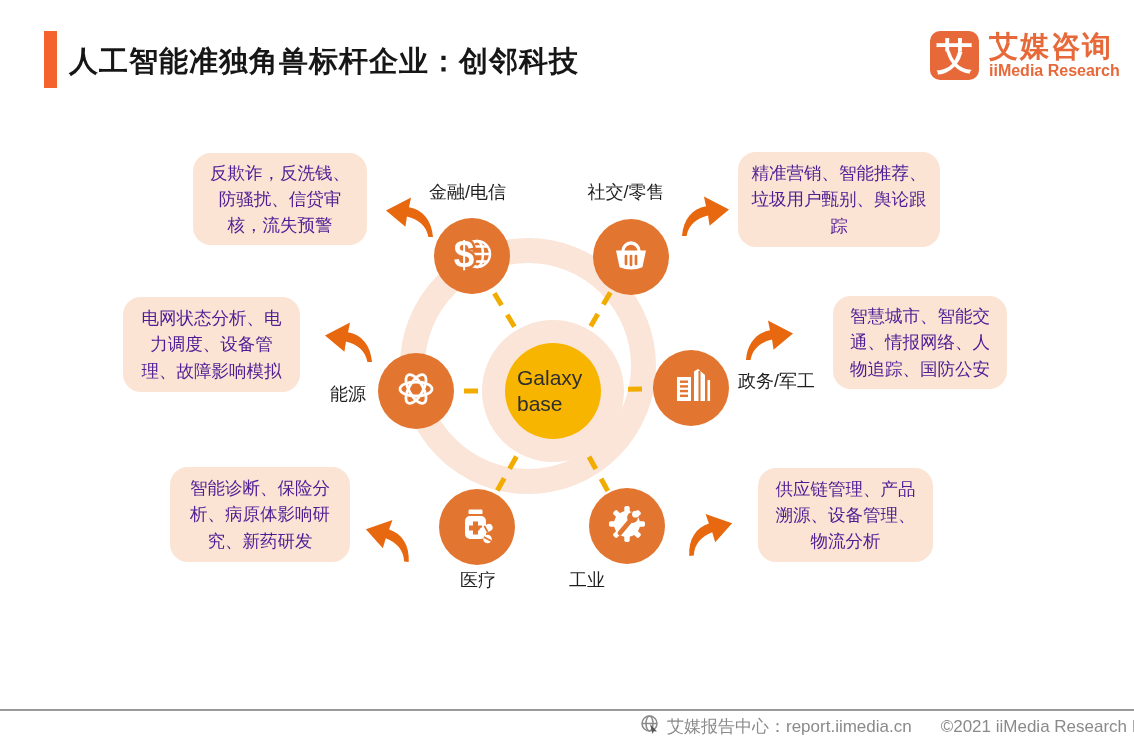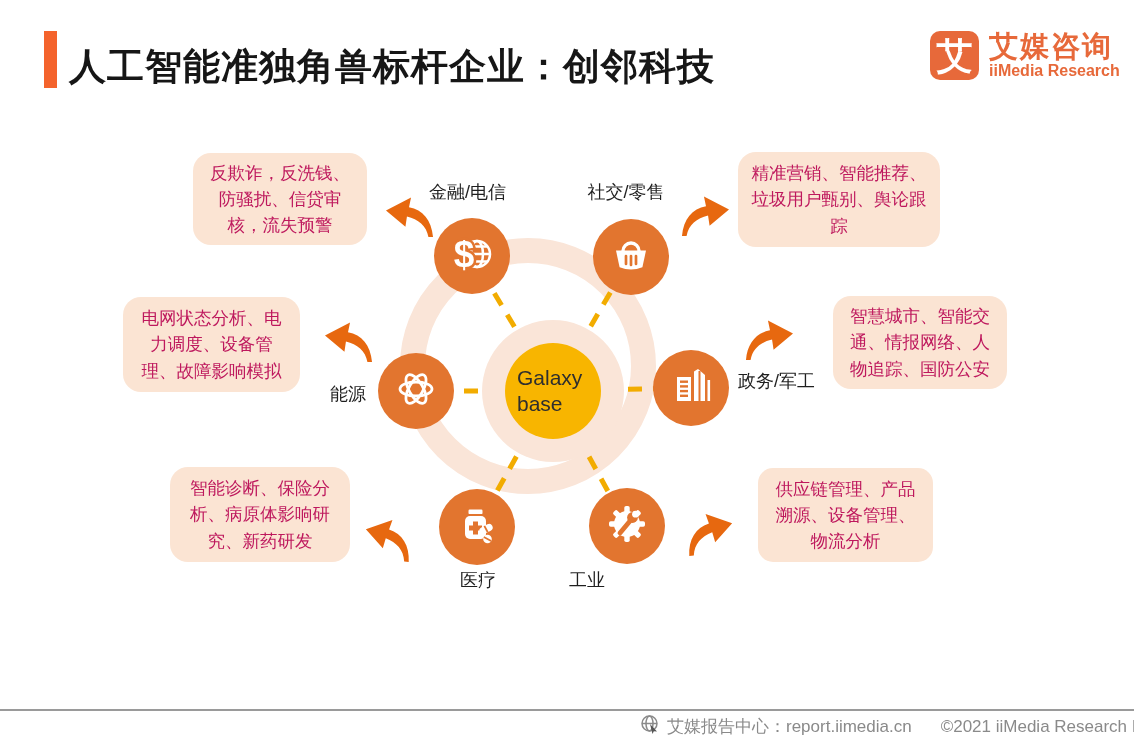--- a/index.html
+++ b/index.html
@@ -1,21 +1,21 @@
 <!DOCTYPE html>
 <html><head>
 <meta charset="utf-8">
 <style>
   * { margin:0; padding:0; box-sizing:border-box; }
   html,body { width:1134px; height:737px; background:#fff; font-family:"Liberation Sans",sans-serif; overflow:hidden; }
   .page { position:relative; width:1134px; height:737px; background:#fff; }
 
   
   .title-accent { position:absolute; left:44px; top:31px; width:13px; height:57px; background:#F4632C; }
-  .page-title { position:absolute; left:69px; top:42px; font-size:37px; font-weight:bold; color:#161616; letter-spacing:1px; white-space:nowrap; }
+  .page-title { position:absolute; left:69px; top:42px; font-size:29px; font-weight:bold; color:#161616; letter-spacing:1px; white-space:nowrap; }
   .logo { position:absolute; left:930px; top:31px; display:flex; align-items:center; gap:10px; }
   .logo-mark { width:49px; height:49px; background:#E7693A; border-radius:10px; color:#fff; font-size:36px; font-weight:bold; display:flex; align-items:center; justify-content:center; line-height:1; }
   .logo-text { display:flex; flex-direction:column; color:#E7693A; }
   .logo-cn { font-size:29px; font-weight:bold; letter-spacing:2px; line-height:1.05; }
   .logo-en { font-size:16px; font-weight:bold; line-height:1.1; }
 
   
   .hub-ring { position:absolute; left:400px; top:238px; width:256px; height:256px; border:25px solid #FAE5D8; border-radius:50%; }
   .spokes { position:absolute; left:0; top:0; width:1134px; height:737px; pointer-events:none; }
   .hub-disc { position:absolute; left:482px; top:320px; width:142px; height:142px; border-radius:50%; background:#FAE5D8; }
@@ -37,27 +37,27 @@
   .sl-finance    { left:429px; top:180px; width:120px; text-align:left; }
   .sl-social     { left:566px; top:180px; width:120px; text-align:center; }
   .sl-energy     { left:286px; top:382px; width:80px;  text-align:right; }
   .sl-government { left:738px; top:369px; }
   .sl-medical    { left:418px; top:568px; width:120px; text-align:center; }
   .sl-industry   { left:569px; top:568px; width:120px; text-align:left; }
 
   
   .info-box { position:absolute; background:#FBE4D3; border-radius:18px; padding:12px 12px;
               display:flex; align-items:center; justify-content:center; text-align:center;
-              font-size:17.5px; color:#be185d; line-height:1.5; }
+              font-size:17.5px; color:#4c1d95; line-height:1.5; }
   .ib-finance    { left:193px; top:153px; width:174px; height:92px; }
   .ib-social     { left:738px; top:152px; width:202px; height:95px; }
   .ib-energy     { left:123px; top:297px; width:177px; height:95px; }
   .ib-government { left:833px; top:296px; width:174px; height:93px; }
   .ib-medical    { left:170px; top:467px; width:180px; height:95px; }
-  .ib-industry   { left:758px; top:468px; width:175px; height:94px;border-radius:15px; }
+  .ib-industry   { left:758px; top:468px; width:175px; height:94px; }
 
   
   .arrow { position:absolute; width:52px; height:46px; }
   .arrow svg { width:100%; height:100%; display:block; }
   .ar-finance    { left:383px; top:192px; }
   .ar-social     { left:680px; top:191px; transform:scaleX(-1); }
   .ar-energy     { left:322px; top:317px; }
   .ar-government { left:744px; top:315px; transform:scaleX(-1); }
   .ar-medical    { left:362px; top:514px; transform:rotate(8deg); }
   .ar-industry   { left:684px; top:508px; transform:scaleX(-1) rotate(8deg); }

